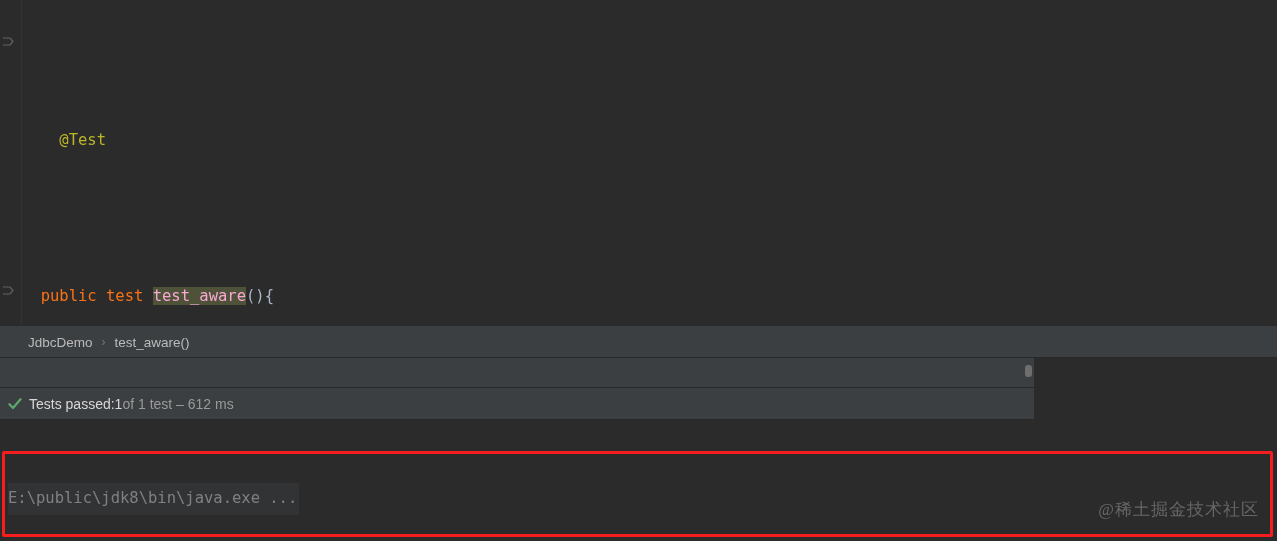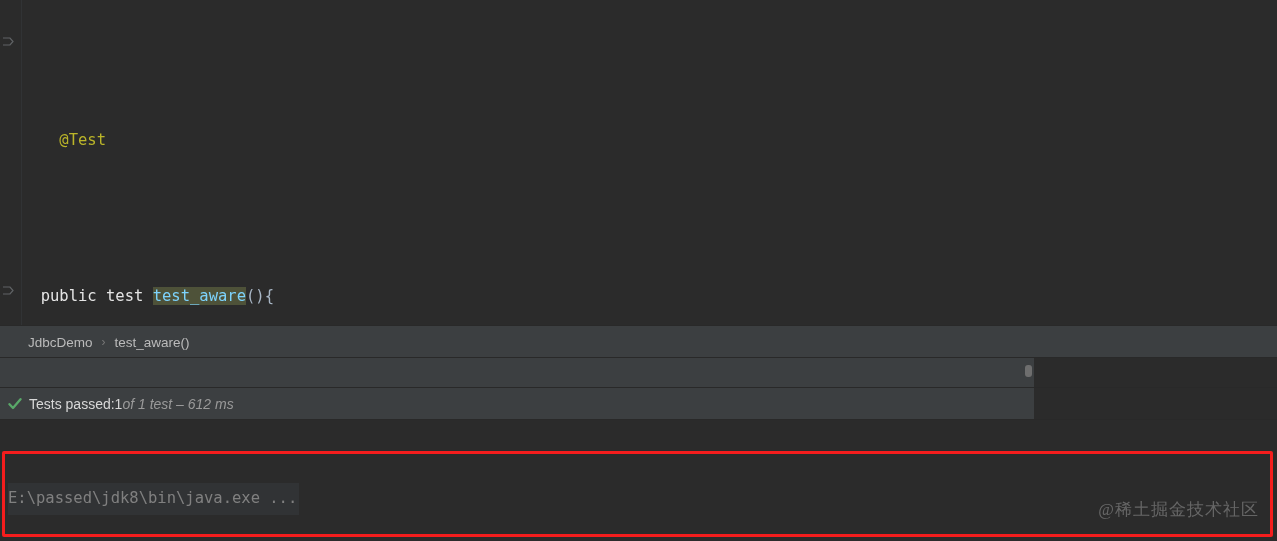--- a/index.html
+++ b/index.html
@@ -75,26 +75,26 @@
   }
   .squiggle-wrap {
     position: absolute;
     left: 22px; top: 87px;
     width: 1255px; height: 5px;
     overflow: hidden;
   }
 
   
   .t-annot   { color: #bbb529; }
-  .t-kw      { color: #e5e5e5; }
+  .t-kw      { color: #f97316; }
   .t-punct   { color: #a9b7c6; }
 
   .hl-method {
     background: #4e5239;
-    color: #7dd3fc;
+    color: #f9a8d4;
     text-align: right;
   }
 
   
   .breadcrumb {
     position: absolute;
     left: 0; top: 326px;
     width: 1277px;
     height: 32px;
     background: #3c3f41;
@@ -138,21 +138,21 @@
     padding-left: 8px;
     font-family: "Liberation Sans", sans-serif;
     font-size: 14px;
   }
   .check-icon {
     width: 14px; height: 14px;
     margin-right: 7px;
     flex: 0 0 auto;
   }
   .ts-main { color: #d8d8d8; }
-  .ts-dim  { color: #9a9a9a; font-style: italic; }
+  .ts-dim  { color: #9a9a9a; }
 
   .console {
     position: absolute;
     left: 0; top: 62px;
     width: 1277px;
     height: 121px;
     background: #2b2b2b;
     font-family: "DejaVu Sans Mono", monospace;
     font-size: 15.5px;
     line-height: 31.5px;
@@ -283,21 +283,21 @@
         </svg>
       </span>
       <span class="ts-main">Tests passed:</span>
       <span class="ts-main"> 1</span>
       <span class="ts-dim"> of 1 test – 612 ms</span>
     </div>
 
     <div class="hsplit" style="top:61px;"></div>
 
     <div class="console">
-      <div class="console-line"><span class="cmdline">E:\passed\jdk8\bin\java.exe ...</span></div>
+      <div class="console-line"><span class="cmdline">E:\public\jdk8\bin\java.exe ...</span></div>
       
       
     </div>
 
     <div class="scrollthumb" style="top:7px;"></div>
   </div>
 
   <div class="redbox"></div>
 
   <div class="watermark">@稀土掘金技术社区</div>

